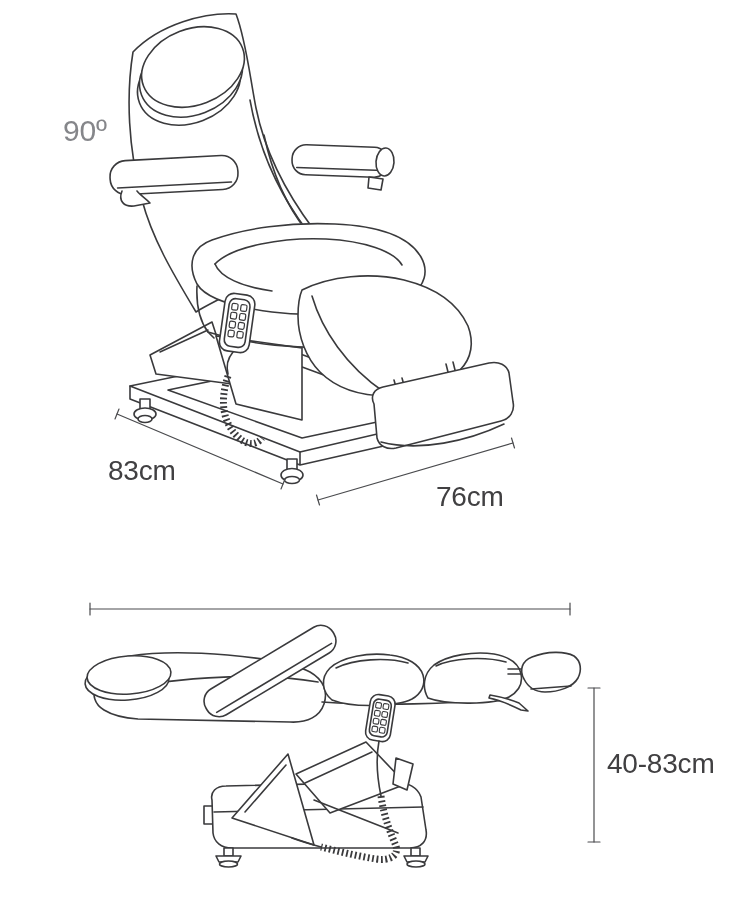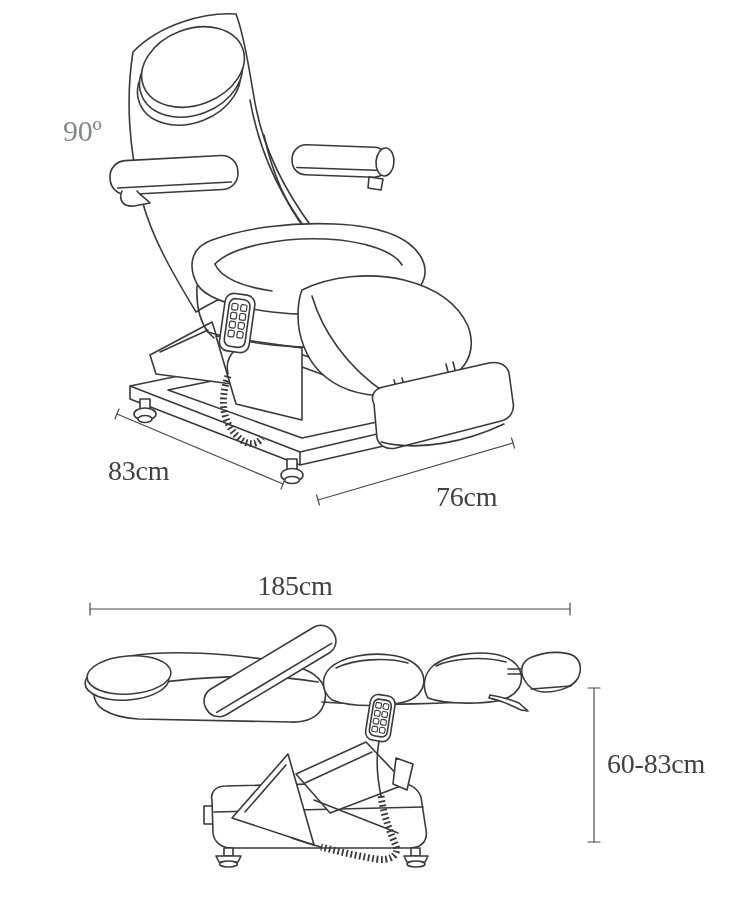--- a/index.html
+++ b/index.html
@@ -1,20 +1,20 @@
 <!DOCTYPE html>
 <html><head>
 <meta charset="utf-8">
 <style>
   html,body{margin:0;padding:0;background:#ffffff;}
   .canvas{
     position:relative;
     width:728px;height:911px;
     background:#ffffff;
-    font-family:Liberation Serif, serif;
+    font-family:Liberation Sans, sans-serif;
     overflow:hidden;
   }
   .art{position:absolute;left:0;top:0;width:736px;height:911px;}
   .lbl{
     position:absolute;
     line-height:1;
     font-size:28px;
     color:#414042;
     white-space:nowrap;
     letter-spacing:-0.2px;
@@ -213,16 +213,15 @@
       <line x1="588" y1="842" x2="600" y2="842"></line>
     </g>
   </svg>
 
   <div class="lbl lbl--angle" style="left:63px;top:116px;">90º</div>
 
   <div class="lbl" style="left:108px;top:457px;">83cm</div>
 
   <div class="lbl" style="left:436px;top:483px;">76cm</div>
 
-  <div class="lbl lbl--center" style="left:230px;top:572px;width:130px;">185cm</div>
-
-  <div class="lbl" style="left:607px;top:750px;">60-83cm</div>
+
+  <div class="lbl" style="left:607px;top:750px;">40-83cm</div>
 </div>
 
 </body></html>

